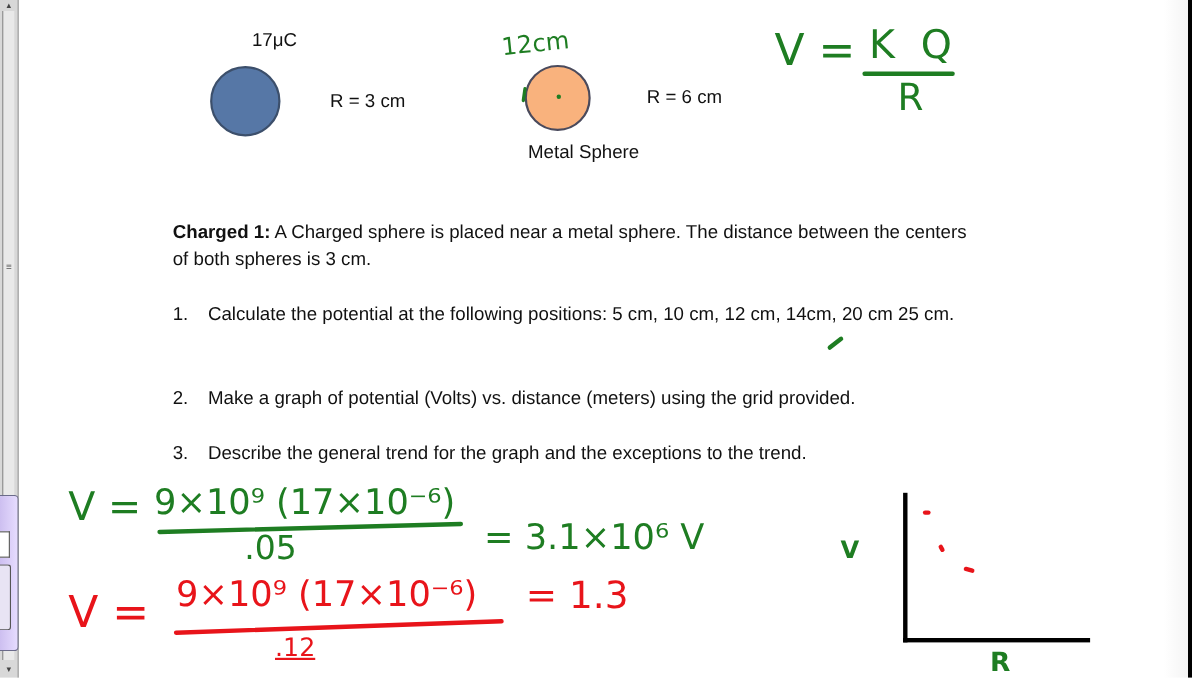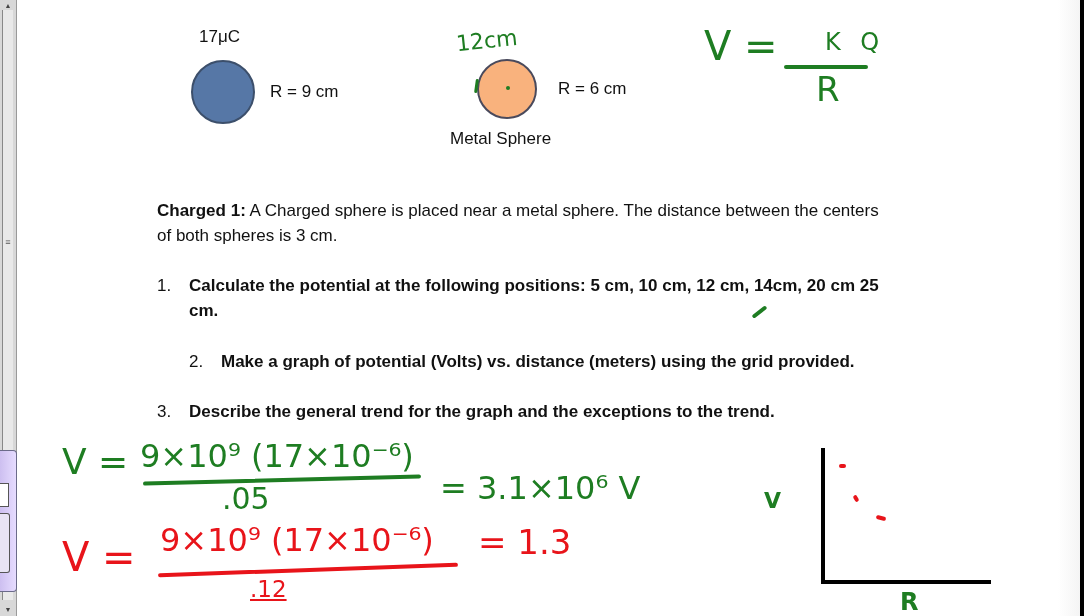--- a/index.html
+++ b/index.html
@@ -20,30 +20,30 @@
   .pen-palette {
     position: absolute; left: 0; top: 450px; width: 16px; height: 140px;
     background: linear-gradient(to right, #cdbff0, #e6dcff);
     border: 1px solid #6b6b8a; border-left: none; border-radius: 0 4px 4px 0;
   }
   .pen-palette .slot1 { position: absolute; left: 0; top: 32px; width: 8px; height: 22px; border: 1px solid #555; border-left:none; background:#fff; }
   .pen-palette .slot2 { position: absolute; left: 0; top: 62px; width: 9px; height: 58px; border: 1px solid #555; border-left:none; background:#e8e4f4; border-radius: 0 3px 3px 0; }
   .right-edge { position: absolute; right: 0; top: 0; width: 4px; height: 616px; background: #000; }
   .right-fade { position: absolute; right: 4px; top: 0; width: 22px; height: 616px; background: linear-gradient(to right, #ffffff, #f4f4f4); }
 
-  .typed { position: absolute; color: #111; font-size: 17px; white-space: nowrap; }
+  .typed { position: absolute; color: #111; font-size: 17px; white-space: nowrap; margin-left: 30px; }
   .sphere { position: absolute; border-radius: 50%; box-sizing: border-box; border: 2px solid #3c4f6b; }
   .charged { left: 191px; top: 60px; width: 64px; height: 64px; background: #5677a6; }
   .metal { left: 477px; top: 59px; width: 60px; height: 60px; background: #f9b27d; border-color: #4a4a5c; }
 
   .doc-para { position: absolute; left: 157px; width: 740px; font-size: 17px; line-height: 25px; color: #111; }
   .doc-para b { font-weight: bold; }
   .list-item { position: absolute; left: 157px; font-size: 17px; line-height: 25px; color: #111; }
   .list-item .num { display: inline-block; width: 32px; }
-  .list-item .txt { display: inline-block; vertical-align: top; font-weight: bold; }
+  .list-item .txt { display: inline-block; vertical-align: top; }
 
   .ink { position: absolute; font-family: "DejaVu Sans", sans-serif; white-space: nowrap; }
   .green { color: #1e7d22; }
   .red { color: #e8141a; }
 </style>
 </head>
 <body>
 
 <div class="left-scroll">
   <div class="track"></div>
@@ -53,45 +53,45 @@
 </div>
 <div class="pen-palette">
   <div class="slot1"></div>
   <div class="slot2"></div>
 </div>
 <div class="right-fade"></div>
 <div class="right-edge"></div>
 
 <div class="typed" style="left:199px; top:27px;">17μC</div>
 <div class="sphere charged"></div>
-<div class="typed" style="left:270px; top:82px;">R = 9 cm</div>
+<div class="typed" style="left:270px; top:82px;">R = 3 cm</div>
 
 <div class="sphere metal"></div>
 <div style="position:absolute; left:506px; top:86px; width:4px; height:4px; background:#1e7d22; border-radius:50%;"></div>
 <div style="position:absolute; left:475px; top:79px; width:3px; height:14px; background:#1e7d22; border-radius:2px; transform:rotate(8deg);"></div>
 <div class="typed" style="left:558px; top:79px;">R = 6 cm</div>
 <div class="typed" style="left:450px; top:129px;">Metal Sphere</div>
 
 <div class="ink green" style="left:456px; top:28px; font-size:22px; transform:rotate(-6deg);">12cm</div>
 
 <div class="ink green" style="left:704px; top:24px; font-size:40px; line-height:44px;">V =</div>
-<div class="ink green" style="left:790px; top:22px; font-size:24px; line-height:40px; letter-spacing:6px;margin-left:35px;">K Q</div>
+<div class="ink green" style="left:790px; top:22px; font-size:36px; line-height:40px; letter-spacing:6px;">K Q</div>
 <div style="position:absolute; left:784px; top:65px; width:84px; height:4px; background:#1e7d22; border-radius:2px;"></div>
 <div class="ink green" style="left:816px; top:70px; font-size:34px; line-height:38px;">R</div>
 
 <div class="doc-para" style="top:198px;">
   <b>Charged 1:</b><span> A Charged sphere is placed near a metal sphere.  The distance between the centers of both spheres is 3 cm.</span>
 </div>
 
 <div class="list-item" style="top:273px; width:730px;">
   <span class="num">1.</span><span class="txt" style="width:690px;">Calculate the potential at the following positions: 5 cm, 10 cm, 12 cm, 14cm, 20 cm 25 cm.</span>
 </div>
 <div style="position:absolute; left:751px; top:310px; width:17px; height:4px; background:#1e7d22; border-radius:2px; transform:rotate(-38deg);"></div>
 
-<div class="list-item" style="top:349px;margin-left:32px;">
+<div class="list-item" style="top:349px;">
   <span class="num">2.</span><span class="txt">Make a graph of potential (Volts) vs. distance (meters) using the grid provided.</span>
 </div>
 
 <div class="list-item" style="top:399px;">
   <span class="num">3.</span><span class="txt">Describe the general trend for the graph and the exceptions to the trend.</span>
 </div>
 
 <div class="ink green" style="left:62px; top:442px; font-size:36px; line-height:40px;">V =</div>
 <div class="ink green" style="left:140px; top:436px; font-size:32px; line-height:40px;">9×10⁹ (17×10⁻⁶)</div>
 <div style="position:absolute; left:143px; top:478px; width:278px; height:4px; background:#1e7d22; border-radius:2px; transform:rotate(-1.5deg);"></div>

